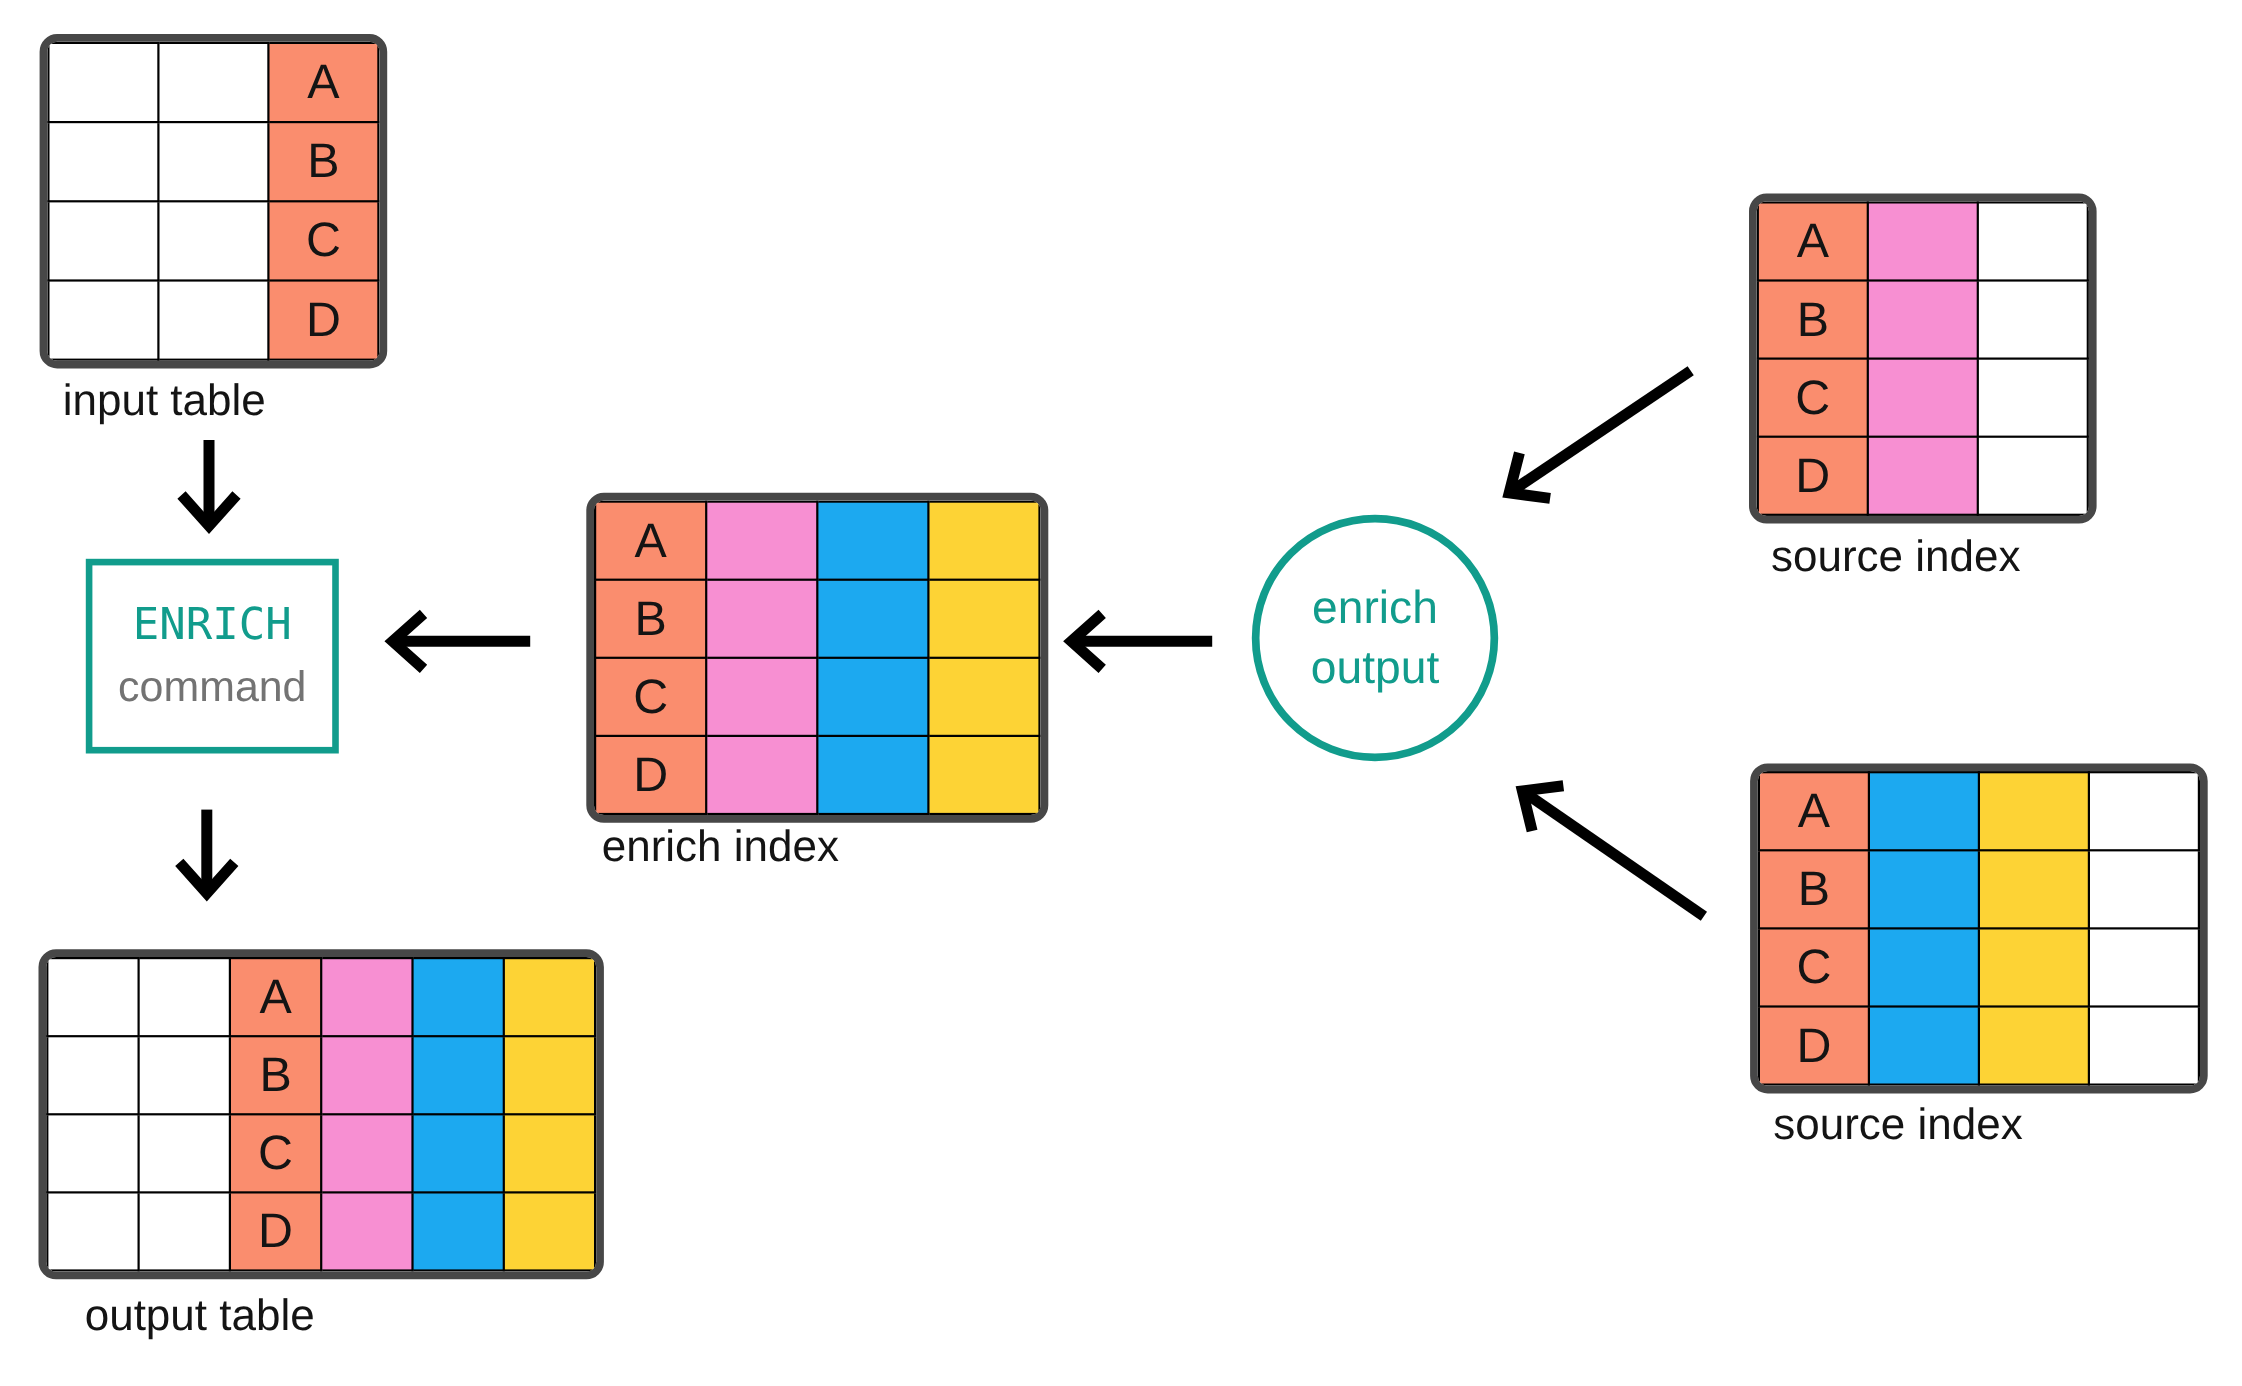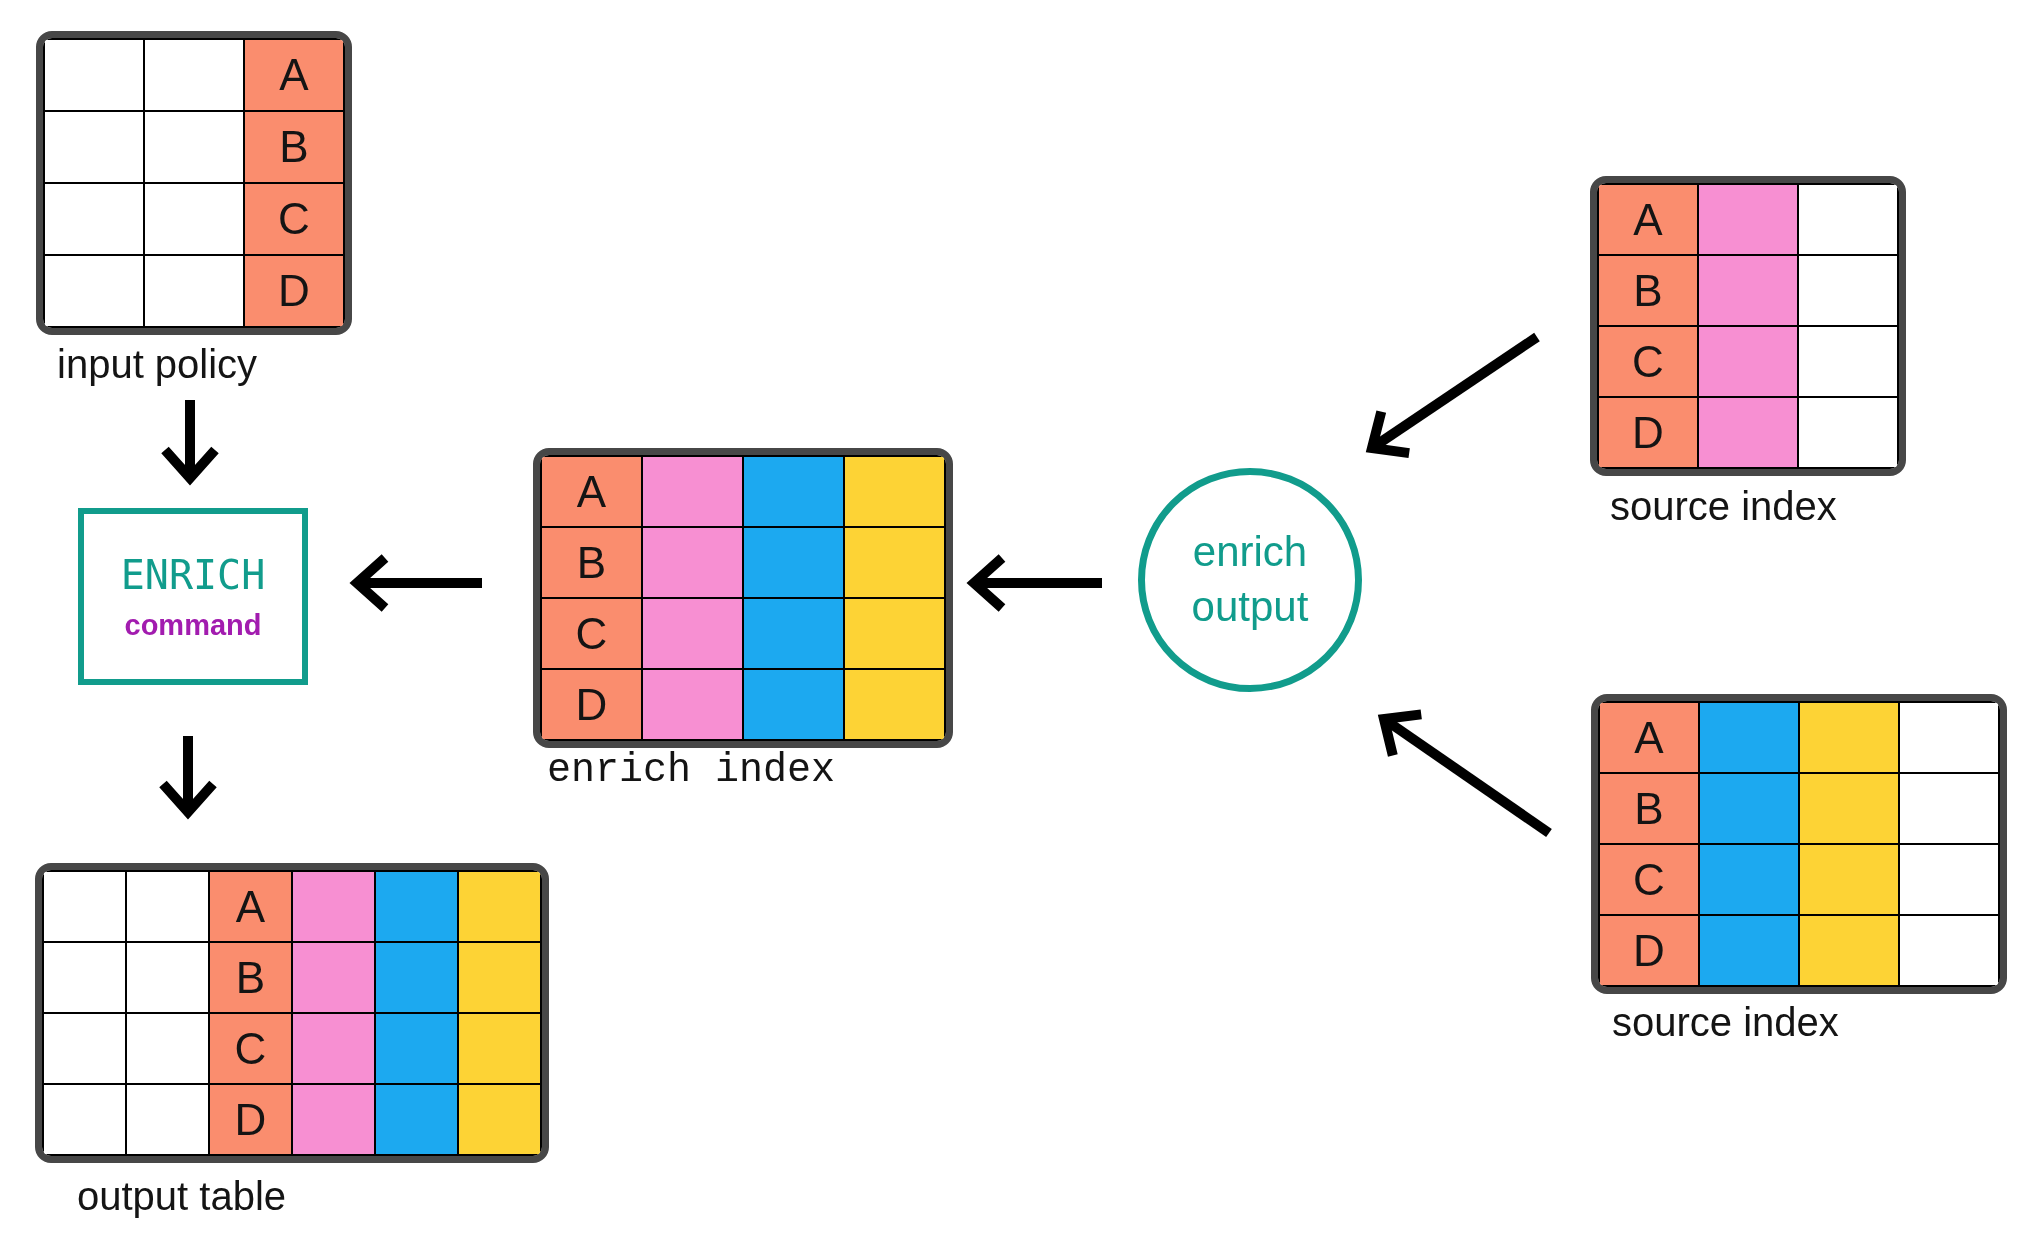--- a/index.html
+++ b/index.html
@@ -56,21 +56,21 @@
     display:flex;flex-direction:column;
     align-items:center;justify-content:center;
     line-height:1.45;
   }
   .cmd-line1{
     font-family:"DejaVu Sans Mono","Liberation Mono",monospace;
     font-size:40px;color:#119C8C;
   }
   .cmd-line2{
     font-family:"Liberation Sans",sans-serif;
-    font-size:29px;color:#a21caf;font-weight:bold;
+    font-size:39px;color:#737373;
   }
   
   .policy-circle{
     position:absolute;
     left:1138px;top:468px;
     width:224px;height:224px;
     box-sizing:border-box;
     border:7px solid #119C8C;
     border-radius:50%;
     background:#ffffff;
@@ -127,21 +127,21 @@
         <td class="c-salmon">C</td>
       </tr>
       <tr>
         <td></td>
         <td></td>
         <td class="c-salmon">D</td>
       </tr>
     </tbody>
       </table>
   </div>
-  <div class="lbl" style="left:57px;top:342px;">input policy</div>
+  <div class="lbl" style="left:57px;top:342px;">input table</div>
 
   <div class="cmd-box">
     <span class="cmd-line1">ENRICH</span>
     <span class="cmd-line2">command</span>
   </div>
 
   <div class="node-table" style="left:35px;top:863px;">
     <table class="tbl t-output">
       <tbody>
           <tr>
@@ -204,21 +204,21 @@
       </tr>
       <tr>
         <td class="c-salmon">D</td>
         <td class="c-pink"></td>
         <td class="c-blue"></td>
         <td class="c-yellow"></td>
       </tr>
     </tbody>
       </table>
   </div>
-  <div class="lbl" style="left:547px;top:748px;font-family:Liberation Mono, monospace;">enrich index</div>
+  <div class="lbl" style="left:547px;top:748px;">enrich index</div>
 
   <div class="policy-circle">
     <span>enrich</span>
     <span>output</span>
   </div>
 
   <div class="node-table" style="left:1590px;top:176px;">
     <table class="tbl t-srctop">
       <tbody>
           <tr>

